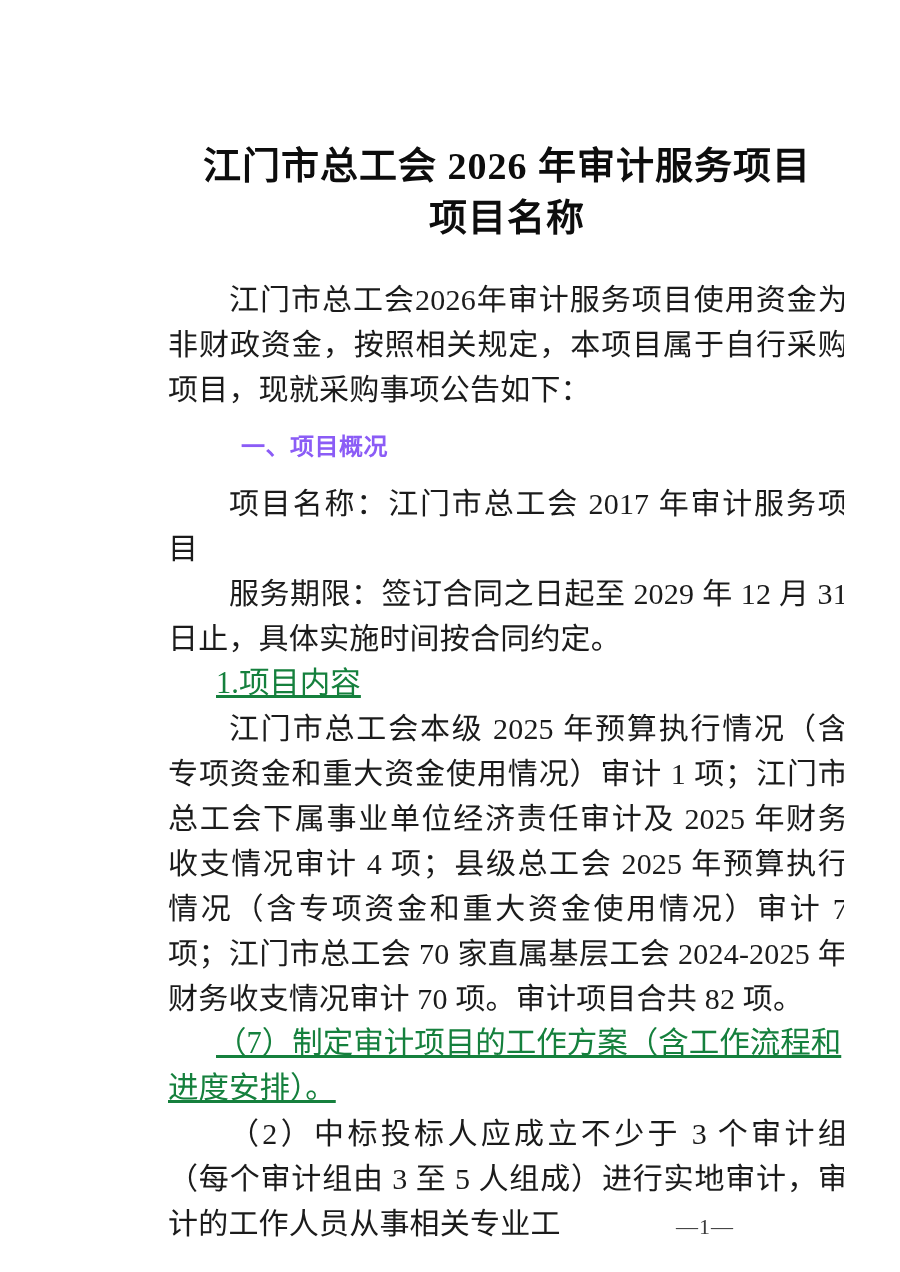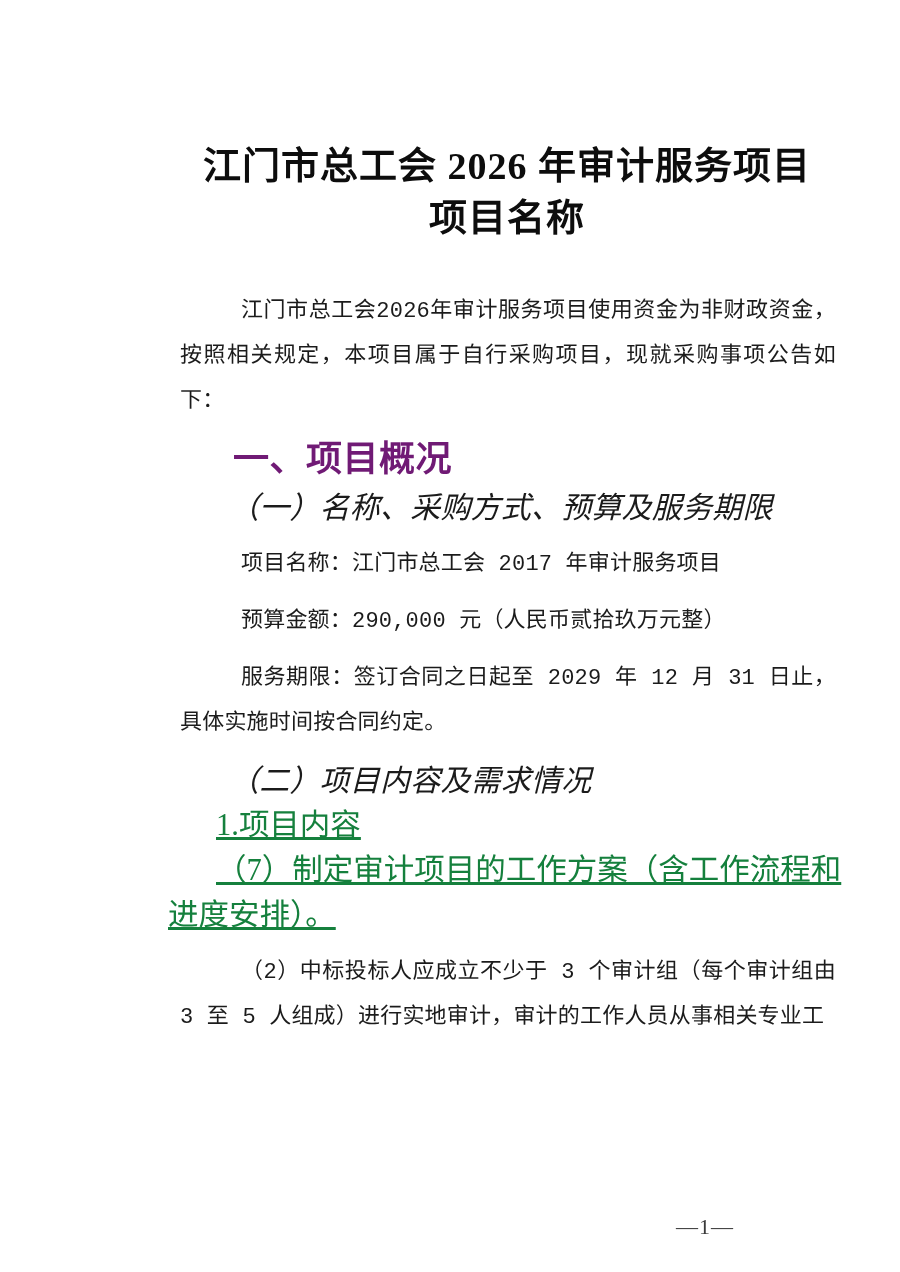--- a/index.html
+++ b/index.html
@@ -43,45 +43,45 @@
 
   
   .body-area {
     position: absolute;
     top: 277px;
     left: 112px;
     width: 680px;
   }
 
   .para {
-    font-family: Liberation Mono, monospace;
-    font-size: 22px;
+    font-family: Liberation Serif, serif;
+    font-size: 30px;
     line-height: 45px;
     text-align: justify;
     text-justify: inter-ideograph;
     letter-spacing: 0.2px;
-    margin: 12px;
+    margin: 0;
     color: #1b1b1b;
   }
 
   
   .para.indent {
     text-indent: 61px;
   }
 
   
   .heading-1 {
     font-family: "Liberation Sans", "DejaVu Sans", sans-serif;
     font-weight: bold;
-    font-size: 36px;
+    font-size: 24px;
     line-height: 45px;
     text-indent: 61px;
     letter-spacing: 0.5px;
-    margin: 4px;
-    color: #701a75;
+    margin: 12px;
+    color: #8b5cf6;
   }
 
   
   .heading-2 {
     font-family: "DejaVu Serif", "Liberation Serif", serif;
     font-style: italic;
     font-size: 30px;
     line-height: 45px;
     text-indent: 61px;
     letter-spacing: 0.2px;
@@ -123,32 +123,30 @@
     <span class="title-line">江门市总工会 2026 年审计服务项目</span>
     <span class="title-line">项目名称</span>
   </div>
 
   <div class="body-area">
 
     <p class="para indent">江门市总工会2026年审计服务项目使用资金为非财政资金，按照相关规定，本项目属于自行采购项目，现就采购事项公告如下：</p>
 
     <p class="heading-1">一、项目概况</p>
 
-    <p class="heading-2">（一）名称、采购方式、预算及服务期限</p>
 
     <p class="para indent">项目名称：江门市总工会 2017 年审计服务项目</p>
 
-    <p class="para indent">预算金额：290,000 元（人民币贰拾玖万元整）</p>
 
     <p class="para indent">服务期限：签订合同之日起至 2029 年 12 月 31 日止，具体实施时间按合同约定。</p>
 
-    <p class="heading-2">（二）项目内容及需求情况</p>
 
     <p class="heading-3">1.项目内容</p>
 
+    <p class="para indent">江门市总工会本级 2025 年预算执行情况（含专项资金和重大资金使用情况）审计 1 项；江门市总工会下属事业单位经济责任审计及 2025 年财务收支情况审计 4 项；县级总工会 2025 年预算执行情况（含专项资金和重大资金使用情况）审计 7 项；江门市总工会 70 家直属基层工会 2024-2025 年财务收支情况审计 70 项。审计项目合共 82 项。</p>
 
 
     <p class="heading-3">（7）制定审计项目的工作方案（含工作流程和进度安排）。</p>
 
     <p class="para indent">（2）中标投标人应成立不少于 3 个审计组（每个审计组由 3 至 5 人组成）进行实地审计，审计的工作人员从事相关专业工</p>
 
   </div>
 
   <div class="page-number">—1—</div>
 

